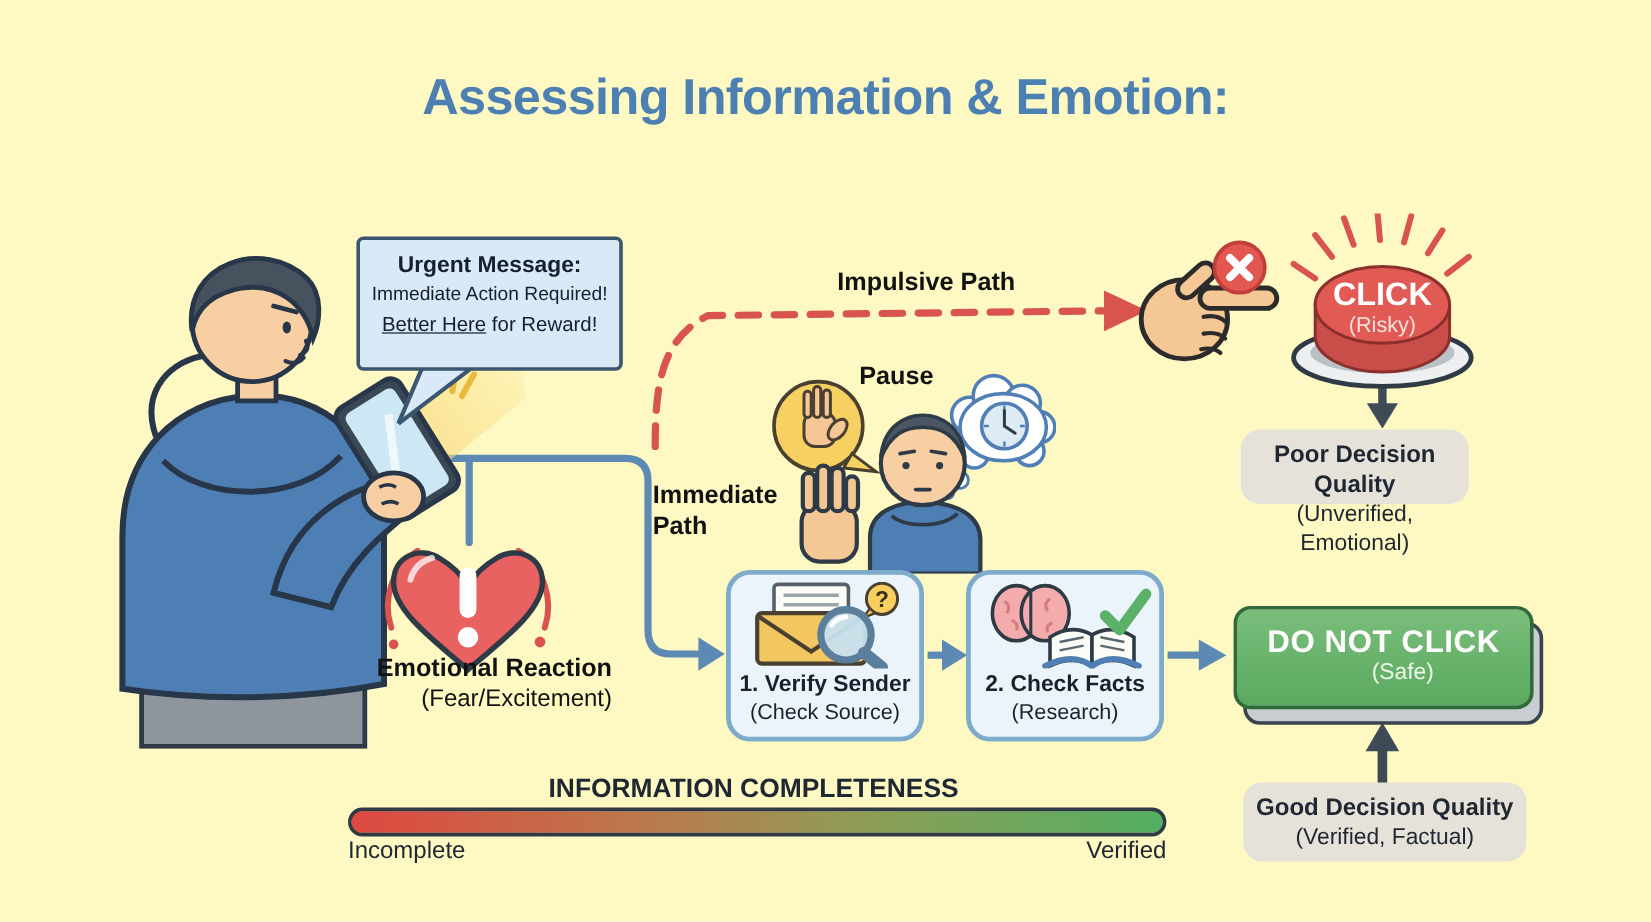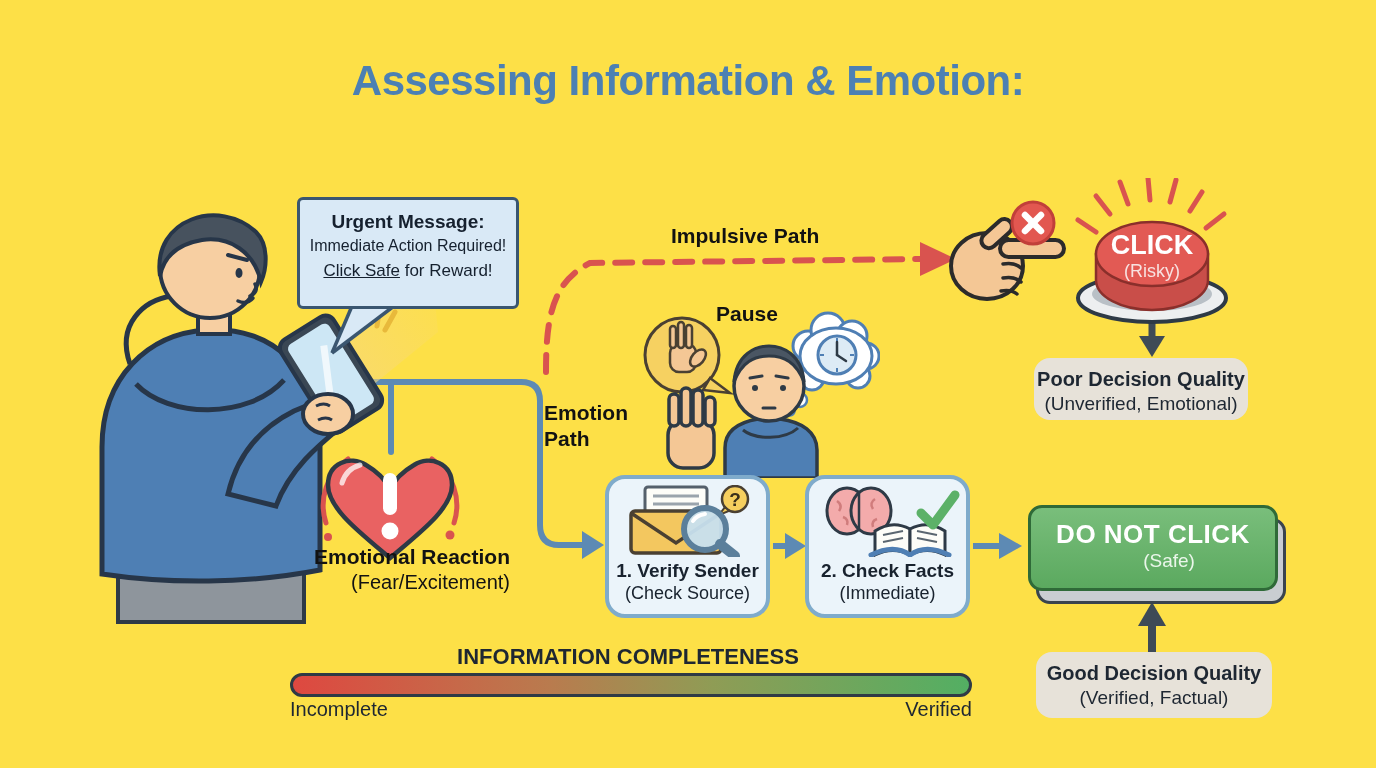--- a/index.html
+++ b/index.html
@@ -1,17 +1,17 @@
 <!DOCTYPE html>
 <html><head>
 <meta charset="utf-8">
 <style>
   html,body{margin:0;padding:0;}
   body{font-family:"Liberation Sans",sans-serif;background:#FAF4E8;}
-  #canvas{position:relative;width:1376px;height:768px;background:#fde047;overflow:hidden;}
+  #canvas{position:relative;width:1376px;height:768px;background:#fef9c3;overflow:hidden;}
   .abs{position:absolute;}
   
   .title{left:0;right:0;top:54px;text-align:center;color:#4C80B3;font-weight:bold;
          font-size:42px;line-height:53px;letter-spacing:-0.5px;z-index:3;}
   
   .bubble{left:297px;top:197px;width:222px;height:112px;background:#D9E9F6;border:3.5px solid #3A5670;
           border-radius:6px;z-index:4;text-align:center;color:#15202E;padding-top:9px;box-sizing:border-box;}
   .bubble .h{font-weight:bold;font-size:19px;line-height:25px;}
   .bubble .b{font-size:16px;line-height:24px;}
   .bubble .l{font-size:17px;line-height:26px;}
@@ -110,26 +110,26 @@
   </svg>
 
   <svg class="abs" style="left:320px;top:306px;z-index:4;" width="84" height="52" viewBox="0 0 84 52">
     <polygon points="32,0 74,0 12,47" fill="#D9E9F6"></polygon>
     <line x1="32" y1="0" x2="12" y2="47" stroke="#3A5670" stroke-width="3.5"></line>
     <line x1="74" y1="0" x2="12" y2="47" stroke="#3A5670" stroke-width="3.5"></line>
   </svg>
   <div class="abs bubble">
     <div class="h">Urgent Message:</div>
     <div class="b">Immediate Action Required!</div>
-    <div class="l"><span class="link">Click Safe</span><span> for Reward!</span></div>
-  </div>
-
-  <div class="abs pathlabel" style="left:671px;top:223px;width:200px;text-align:left;">Impulsive Path</div>
+    <div class="l"><span class="link">Better Here</span><span> for Reward!</span></div>
+  </div>
+
+  <div class="abs pathlabel" style="left:646px;top:223px;width:200px;text-align:right;">Impulsive Path</div>
   <div class="abs pathlabel" style="left:544px;top:400px;">
-    <div>Emotion</div>
+    <div>Immediate</div>
     <div>Path</div>
   </div>
   <div class="abs pathlabel" style="left:716px;top:301px;">Pause</div>
 
   <svg class="abs z2" style="left:640px;top:298px;" width="240" height="180" viewBox="0 0 240 180">
 
     <g>
       <circle cx="42" cy="57" r="37" fill="#F6D161" stroke="#4A4032" stroke-width="3"></circle>
       <polygon points="70,80 90,95 63,92" fill="#F6D161" stroke="#4A4032" stroke-width="2.5"></polygon>
       <g fill="#F4C795" stroke="#4A4032" stroke-width="2.5">
@@ -240,21 +240,21 @@
       <g stroke="#5A6670" stroke-width="2">
           <line x1="70" y1="50" x2="90" y2="46"></line>
           <line x1="70" y1="57" x2="90" y2="53"></line>
           <line x1="104" y1="46" x2="124" y2="50"></line>
           <line x1="104" y1="53" x2="124" y2="57"></line>
         </g>
       <path d="M58,70 C74,62 86,62 97,70 C108,62 120,62 136,70" fill="none" stroke="#4F7FB4" stroke-width="5" stroke-linecap="round"></path>
       <path d="M108,28 L120,40 L142,10" fill="none" stroke="#5CB168" stroke-width="9" stroke-linecap="round" stroke-linejoin="round"></path>
     </svg>
     <div class="t">2. Check Facts</div>
-    <div class="s">(Immediate)</div>
+    <div class="s">(Research)</div>
   </div>
 
   <svg class="abs z2" style="left:945px;top:198px;" width="128" height="115" viewBox="0 0 128 115">
     <g fill="#F4C795" stroke="#2B2B2B" stroke-width="4">
       <ellipse cx="42" cy="68" rx="36" ry="33"></ellipse>
       <rect x="55" y="42" width="64" height="17" rx="8.5"></rect>
       <rect x="34" y="28" width="36" height="15" rx="7.5" transform="rotate(-42 52 36)"></rect>
     </g>
     <g fill="none" stroke="#2B2B2B" stroke-width="3.5" stroke-linecap="round">
       <path d="M58,66 q12,-2 18,4"></path>
@@ -279,21 +279,21 @@
       <line x1="154" y1="36" x2="136" y2="50"></line>
     </g>
     <ellipse cx="82" cy="120" rx="74" ry="24" fill="#EDEFF0" stroke="#2E3A46" stroke-width="4"></ellipse>
     <ellipse cx="82" cy="116" rx="60" ry="17" fill="#B9C0C6"></ellipse>
     <path d="M26,76 L26,102 A56,30 0 0 0 138,102 L138,76 Z" fill="#C94E49" stroke="#8A2F2B" stroke-width="2.5"></path>
     <ellipse cx="82" cy="76" rx="56" ry="32" fill="#E25A54" stroke="#8A2F2B" stroke-width="2.5"></ellipse>
     <text x="82" y="76" text-anchor="middle" font-size="27" font-weight="bold" fill="#FFFFFF">CLICK</text>
     <text x="82" y="99" text-anchor="middle" font-size="18" fill="#F8E2E1">(Risky)</text>
   </svg>
 
-  <div class="abs outcome" style="left:1034px;top:358px;width:214px;height:62px;">
+  <div class="abs outcome" style="left:1034px;top:358px;width:190px;height:62px;">
     <div class="t">Poor Decision Quality</div>
     <div class="s">(Unverified, Emotional)</div>
   </div>
 
   <div class="abs safe-wrap">
     <div class="abs safe-shadow"></div>
     <div class="abs safe-btn">
       <div class="t">DO NOT CLICK</div>
       <div class="s">(Safe)</div>
     </div>

